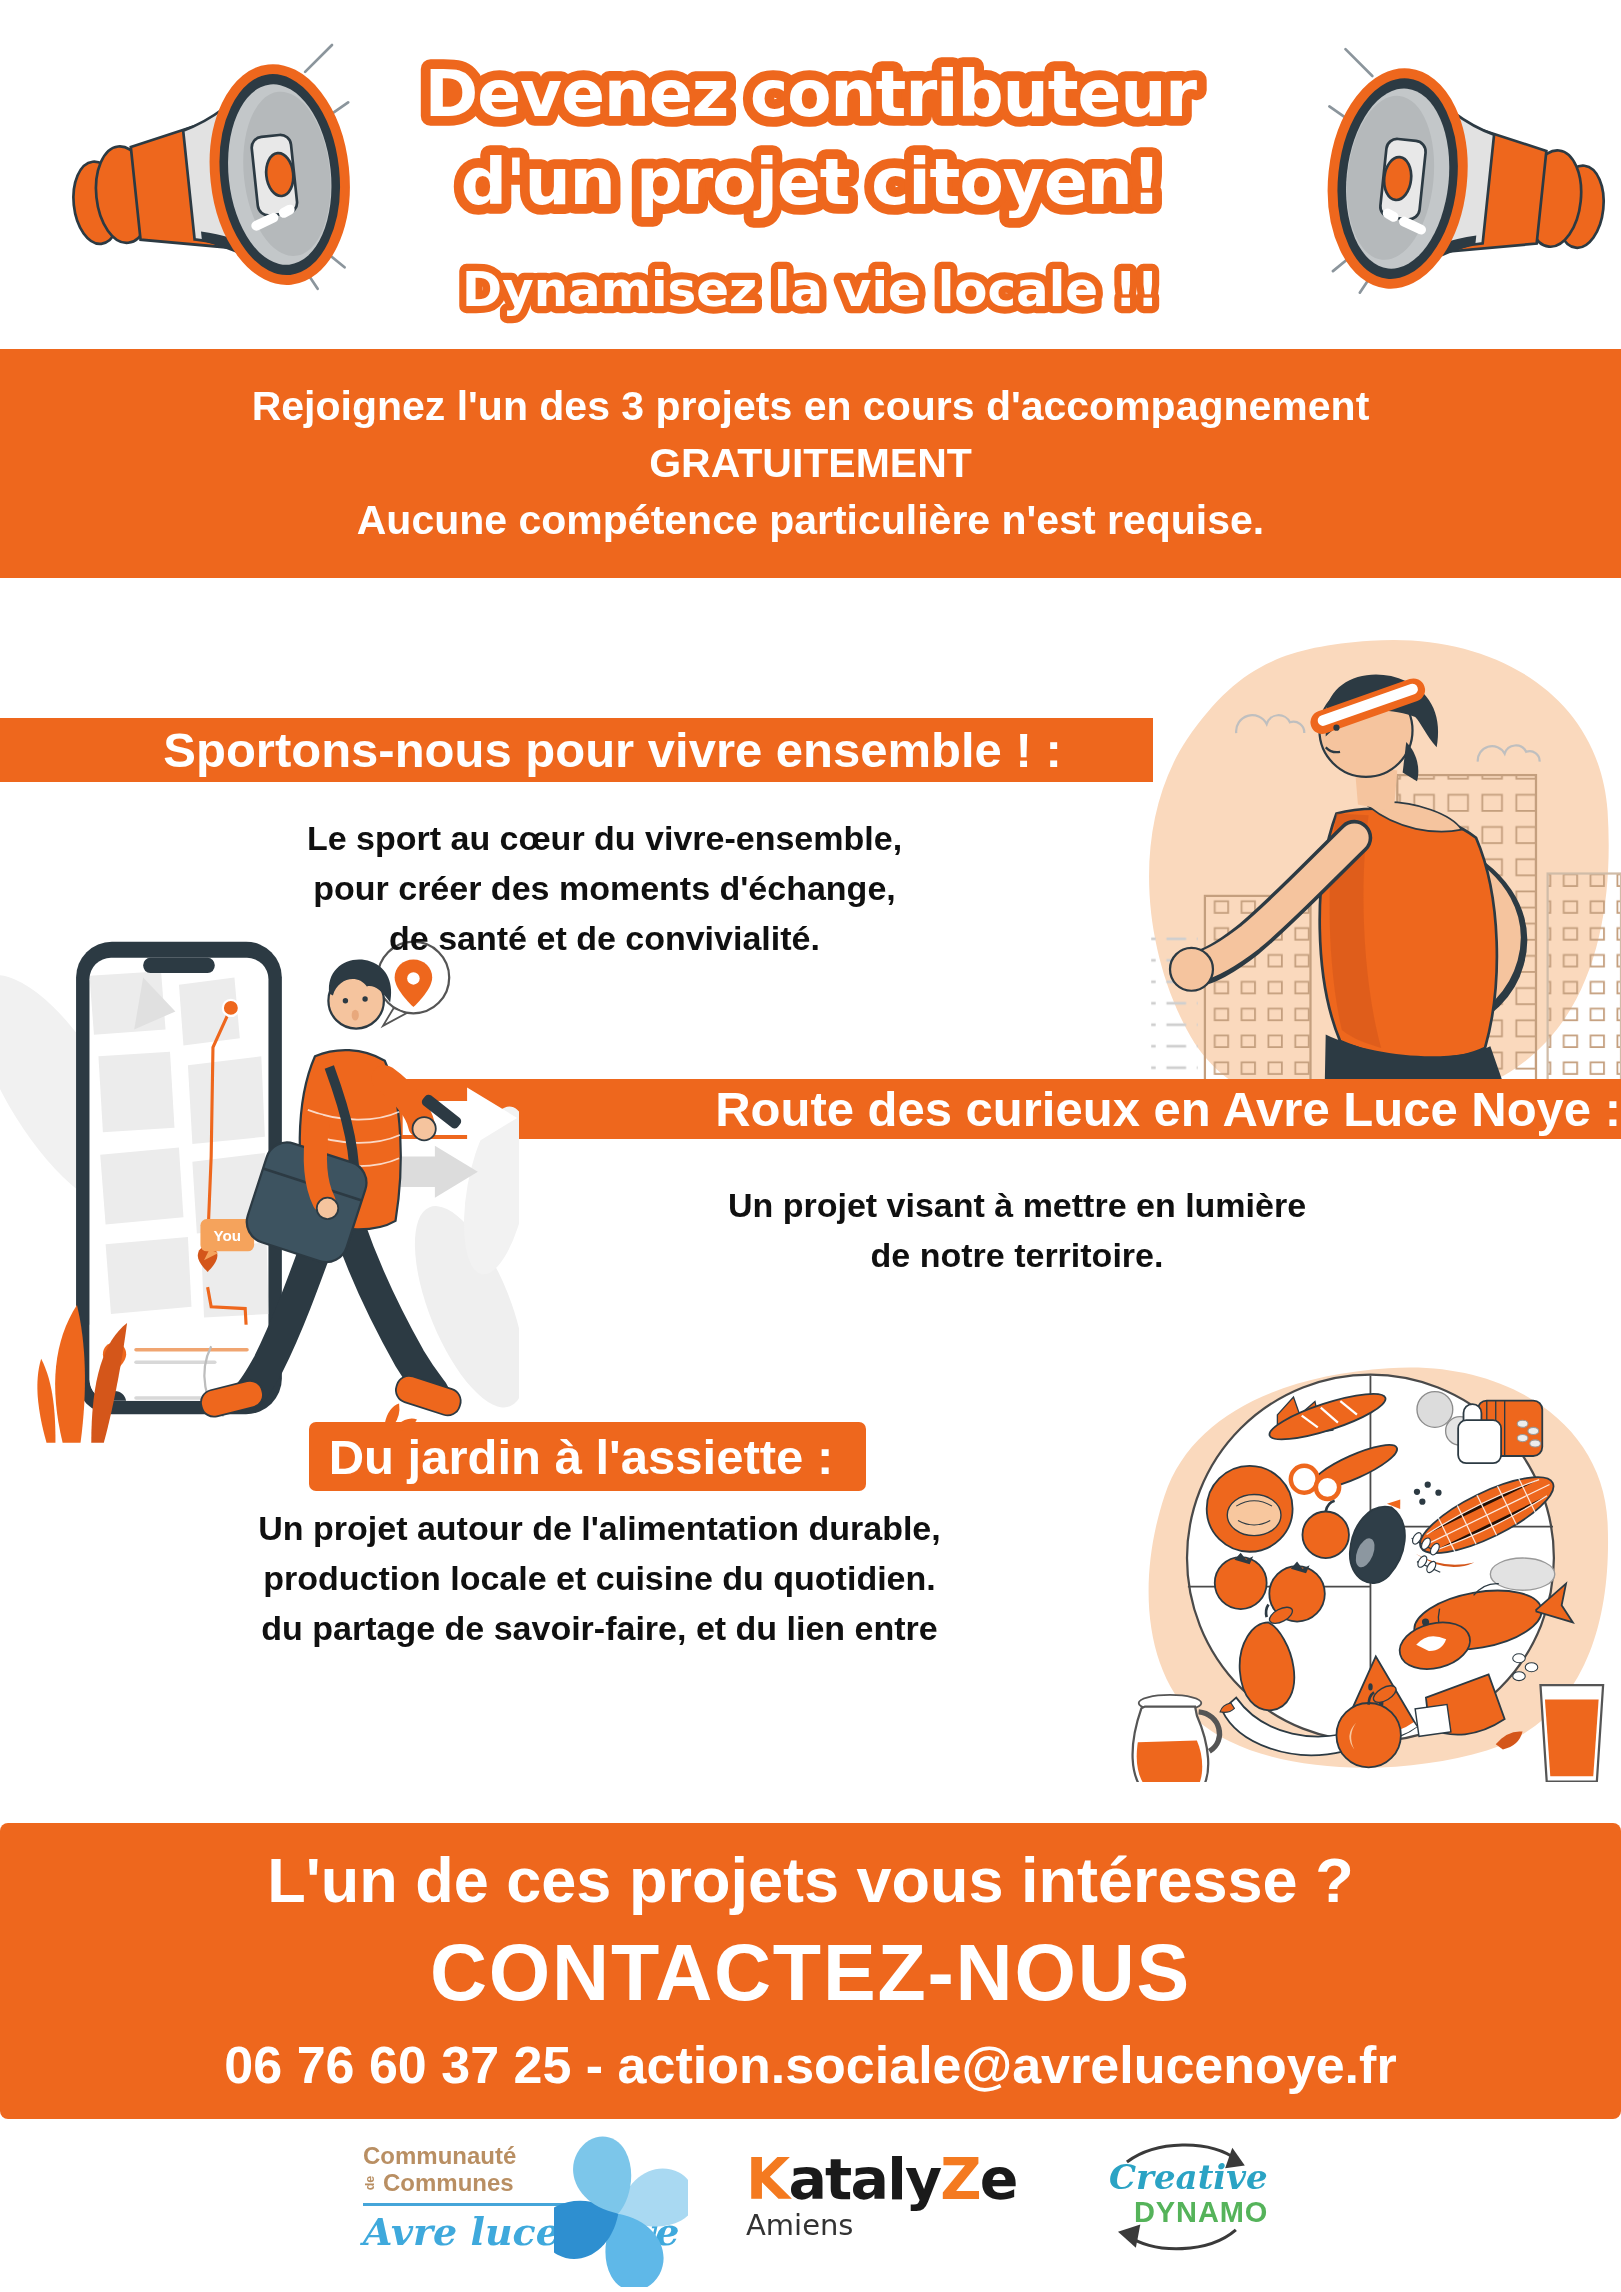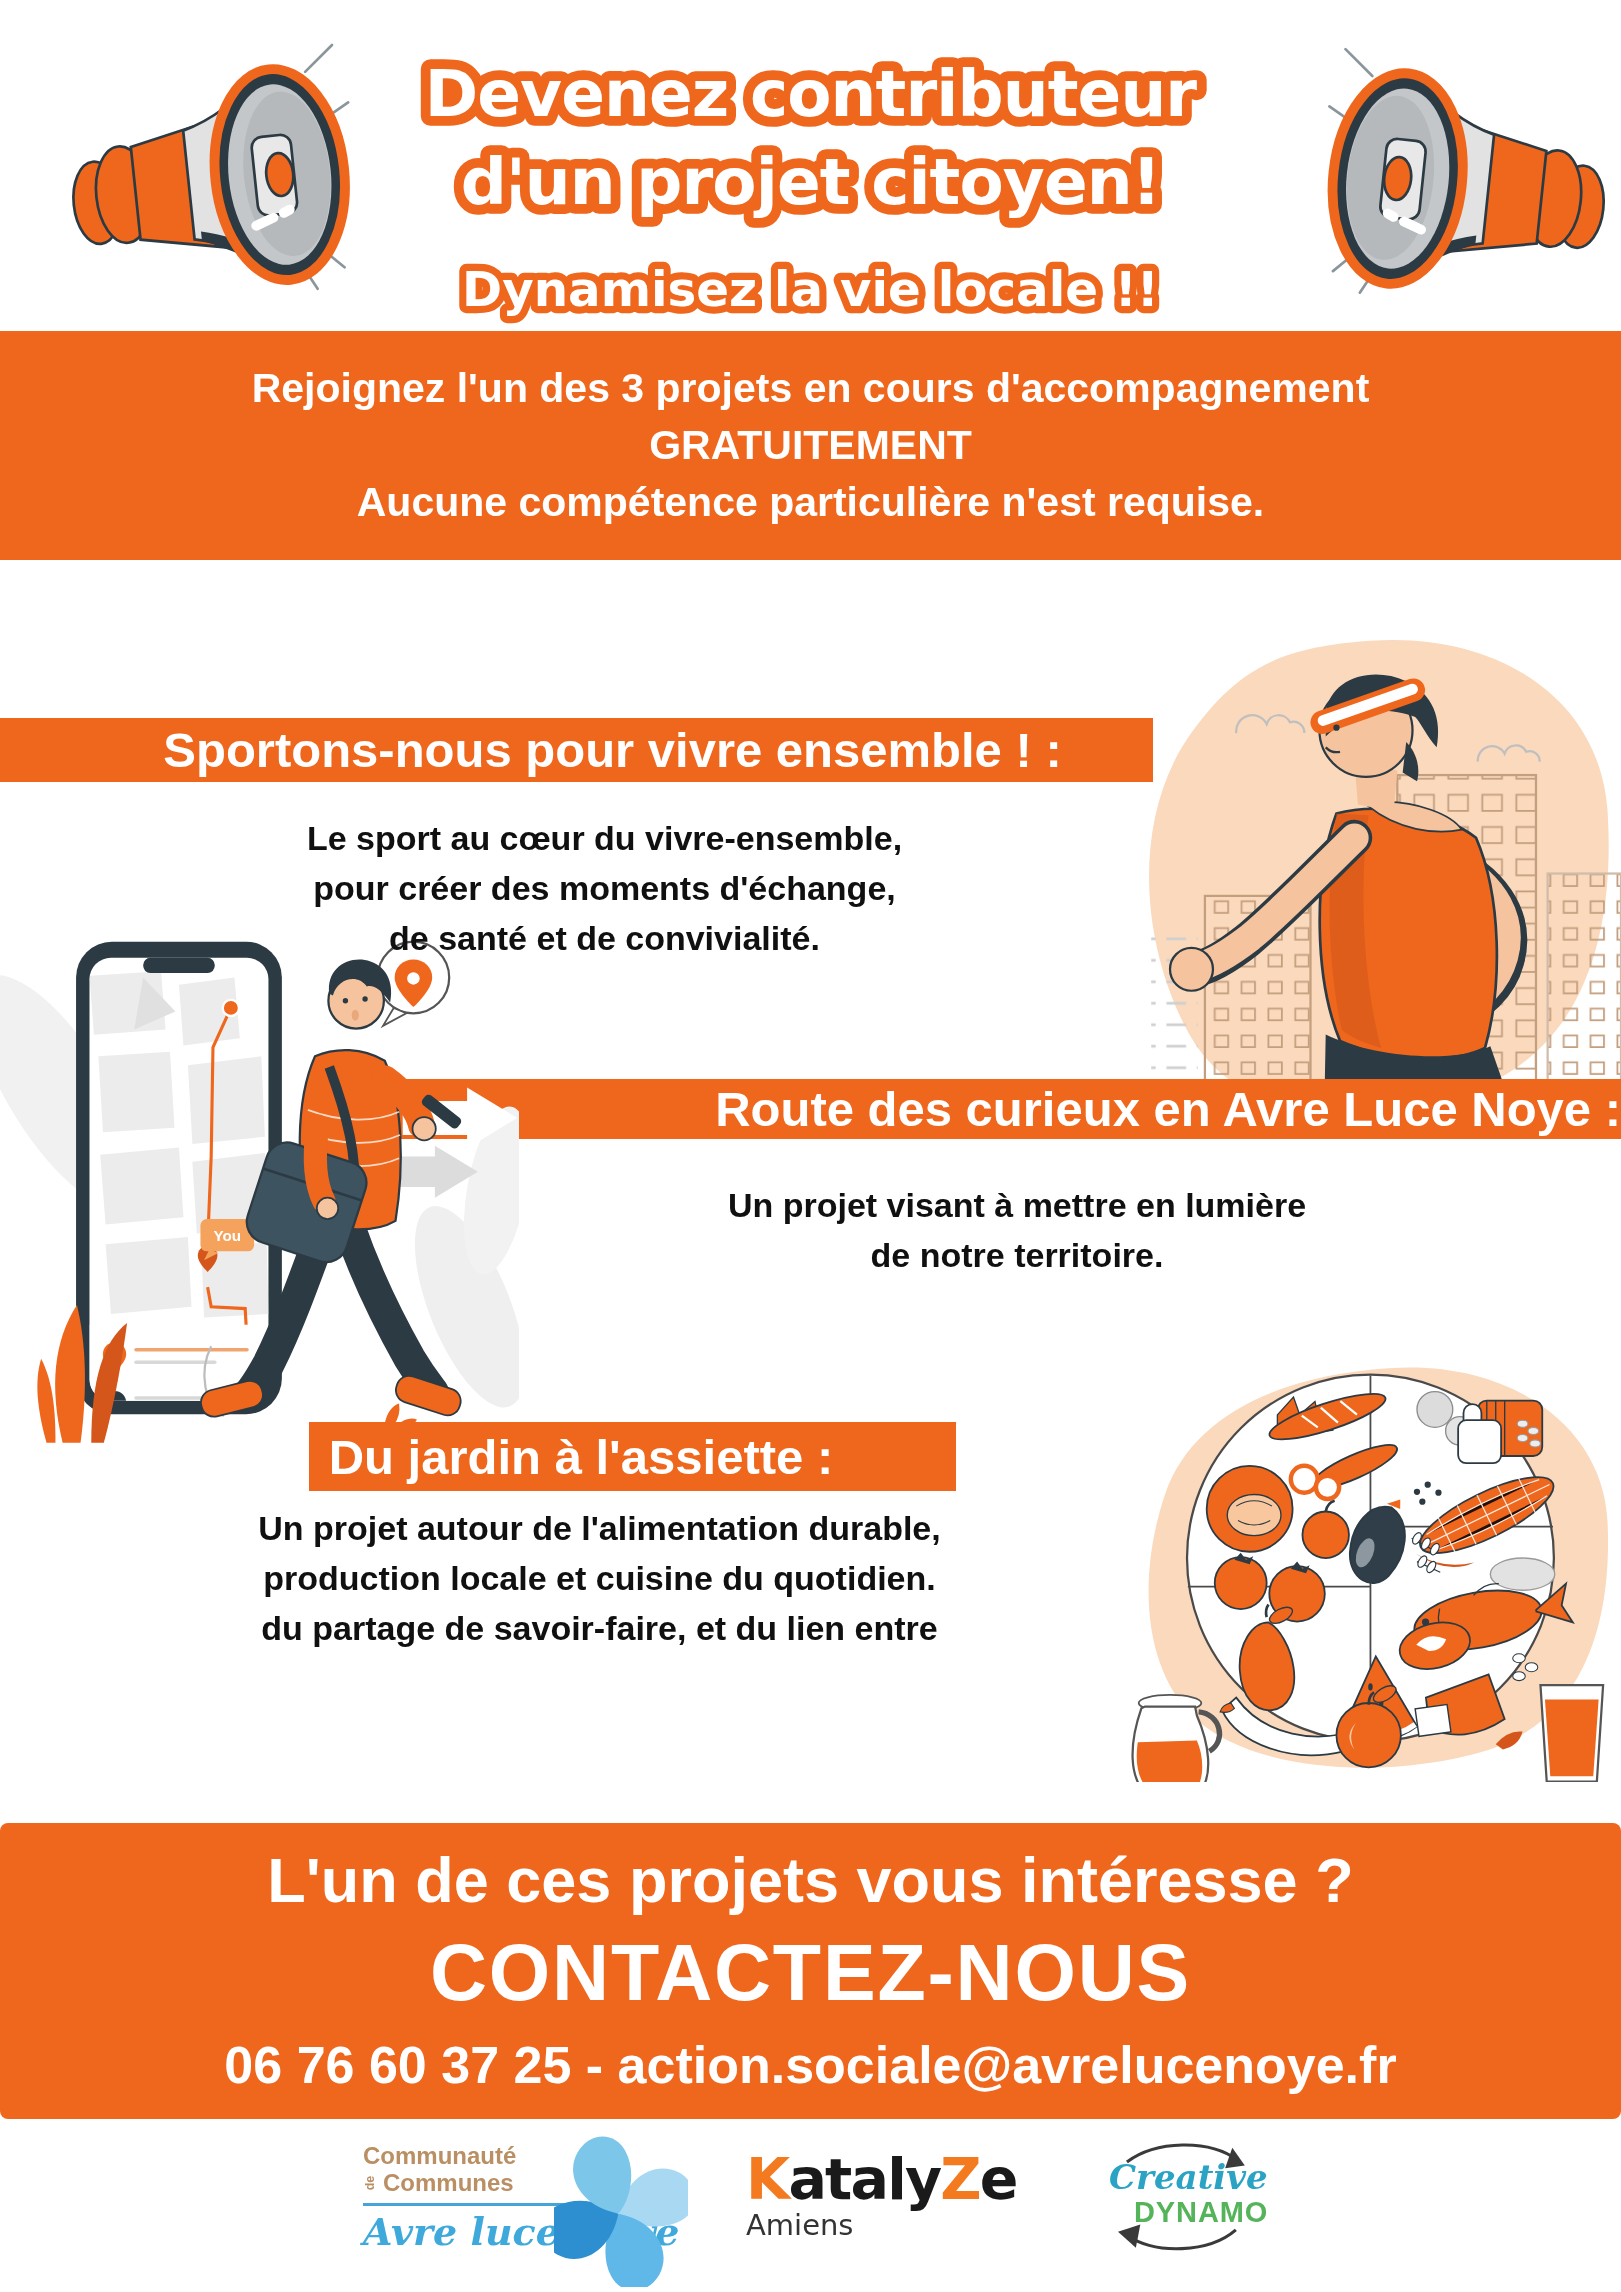--- a/index.html
+++ b/index.html
@@ -11,29 +11,29 @@
         font-family:"Liberation Sans",sans-serif;padding-left:32px;}
   .abs{position:absolute;}
   
   .title-svg{left:0;top:0;width:1621px;height:349px;z-index:2;}
   .bubble{font-family:"DejaVu Sans",sans-serif;font-weight:bold;fill:#fff;
           stroke:var(--orange);stroke-linejoin:round;paint-order:stroke;}
   .bubble-big{font-size:72px;stroke-width:22px;letter-spacing:-1px;}
   .bubble-sub{font-size:54px;stroke-width:16px;}
   .mega{z-index:1;}
   
-  .intro-banner{left:0;top:331px;width:1621px;height:229px;background:var(--orange);
+  .intro-banner{left:0;top:349px;width:1621px;height:229px;background:var(--orange);
       color:#fff;display:flex;flex-direction:column;justify-content:center;align-items:center;
       z-index:1;font-weight:bold;}
   .intro-banner p{margin:0;font-size:41px;line-height:57px;}
   .sec-banner{background:var(--orange);color:#fff;font-weight:bold;font-size:49px;
       display:flex;align-items:center;z-index:3;}
   .sec1{left:0;top:718px;width:1153px;height:64px;justify-content:center;padding-left:72px;box-sizing:border-box;}
   .sec2{left:383px;top:1079px;width:1238px;height:60px;justify-content:flex-end;}
-  .sec3{left:309px;top:1422px;width:647px;height:69px;padding-left:19.7px;box-sizing:border-box;}
+  .sec3{left:309px;top:1422px;width:557px;height:69px;padding-left:19.7px;box-sizing:border-box;border-radius:7px;}
   .body-text{z-index:5;text-align:center;color:#101010;font-weight:bold;font-size:34px;line-height:50px;}
   .body1{left:152px;top:813px;width:905px;}
   .body2{left:569px;top:1180px;width:896px;}
   .body3{left:134px;top:1503px;width:931px;}
   
   .runner-svg{left:1102px;top:627px;width:519px;height:502px;z-index:2;}
   .phone-svg{left:0;top:922px;width:519px;height:528px;z-index:4;}
   .food-svg{left:1102px;top:1343px;width:519px;height:439px;z-index:4;}
   
   .contact{left:0;top:1823px;width:1621px;height:296px;background:var(--orange);color:#fff;

